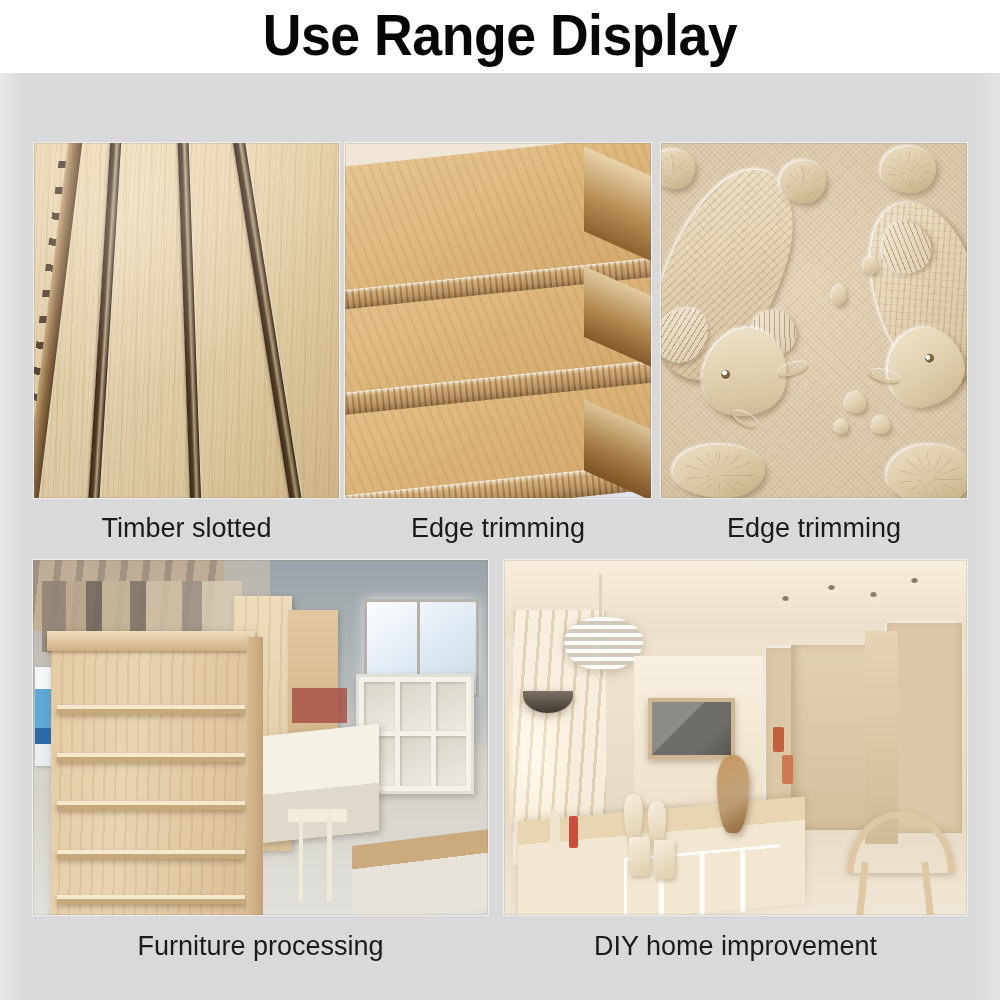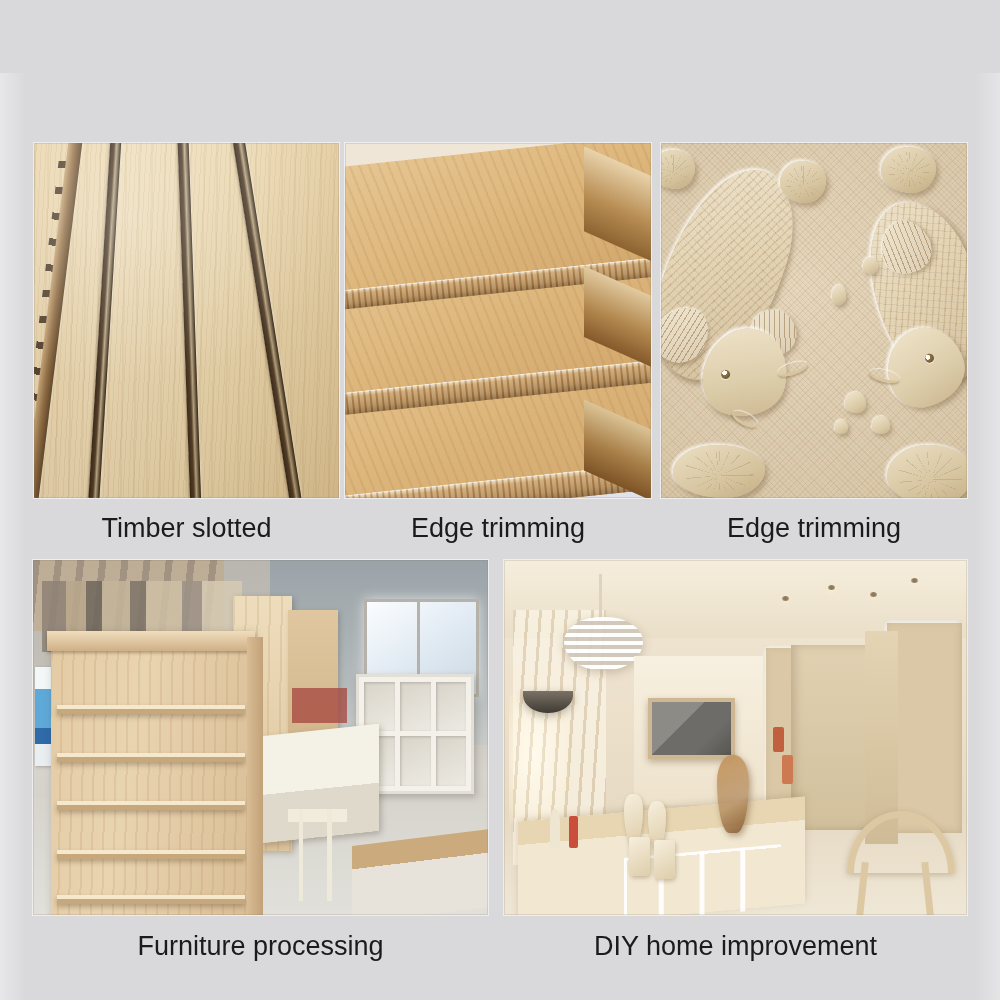--- a/index.html
+++ b/index.html
@@ -492,20 +492,23 @@
     position: absolute; inset: 0;
     box-shadow: inset 0 0 0 1px rgba(120,110,95,.18);
     pointer-events: none;
   }
 </style>
 </head>
 <body>
 
 <div id="page">
 
+  <div id="header">
+    <div id="title">Use Range Display</div>
+  </div>
 
   <div class="panel" id="p1">
     <div class="ph">
       <div class="board"></div>
       <div class="dowels" style="left:4px; transform: rotate(7deg);"></div>
       <div class="edgestrip" style="left:12px; transform: rotate(7deg);"></div>
       <div class="slot" style="left:65px; width:11px; transform: rotate(3.5deg);"></div>
       <div class="slot" style="left:150px; width:11px; transform: rotate(-2deg);"></div>
       <div class="slot" style="left:228px; width:12px; transform: rotate(-9deg);"></div>
       <div class="sheen"></div>

